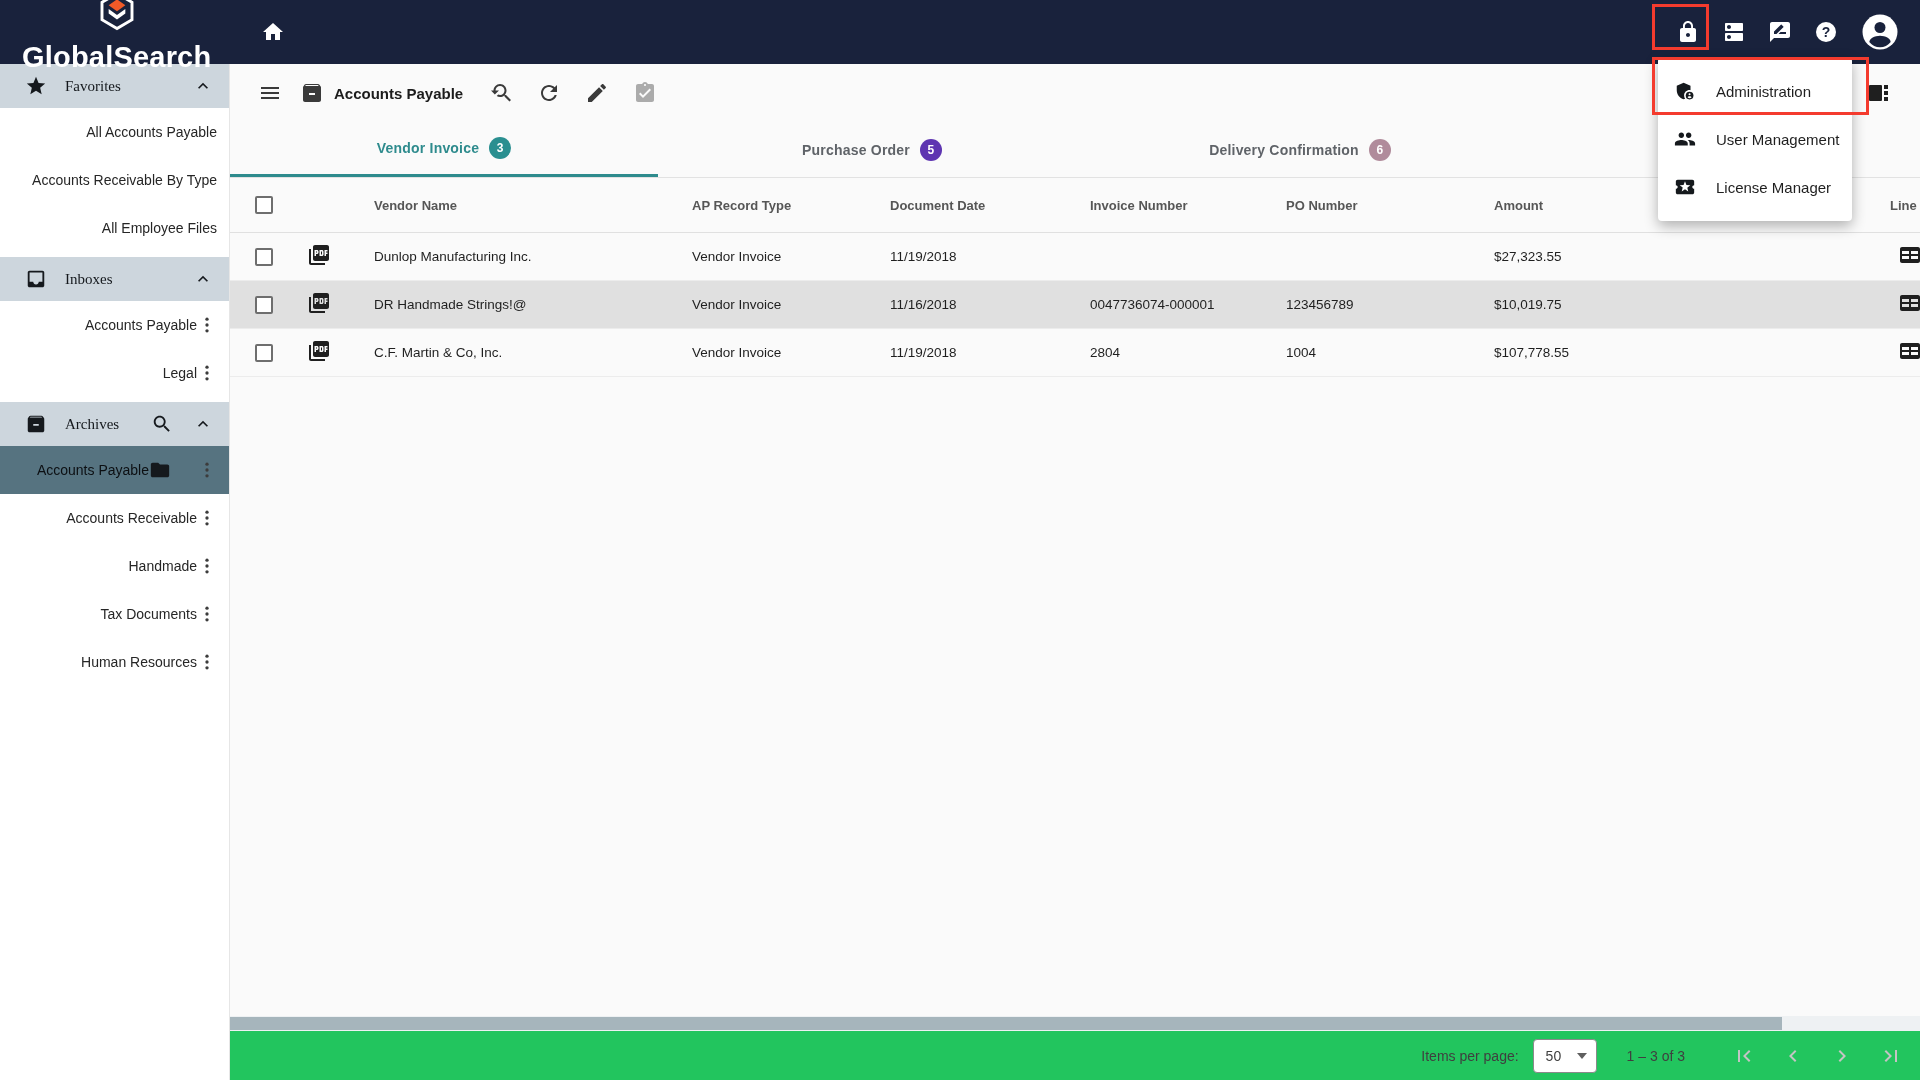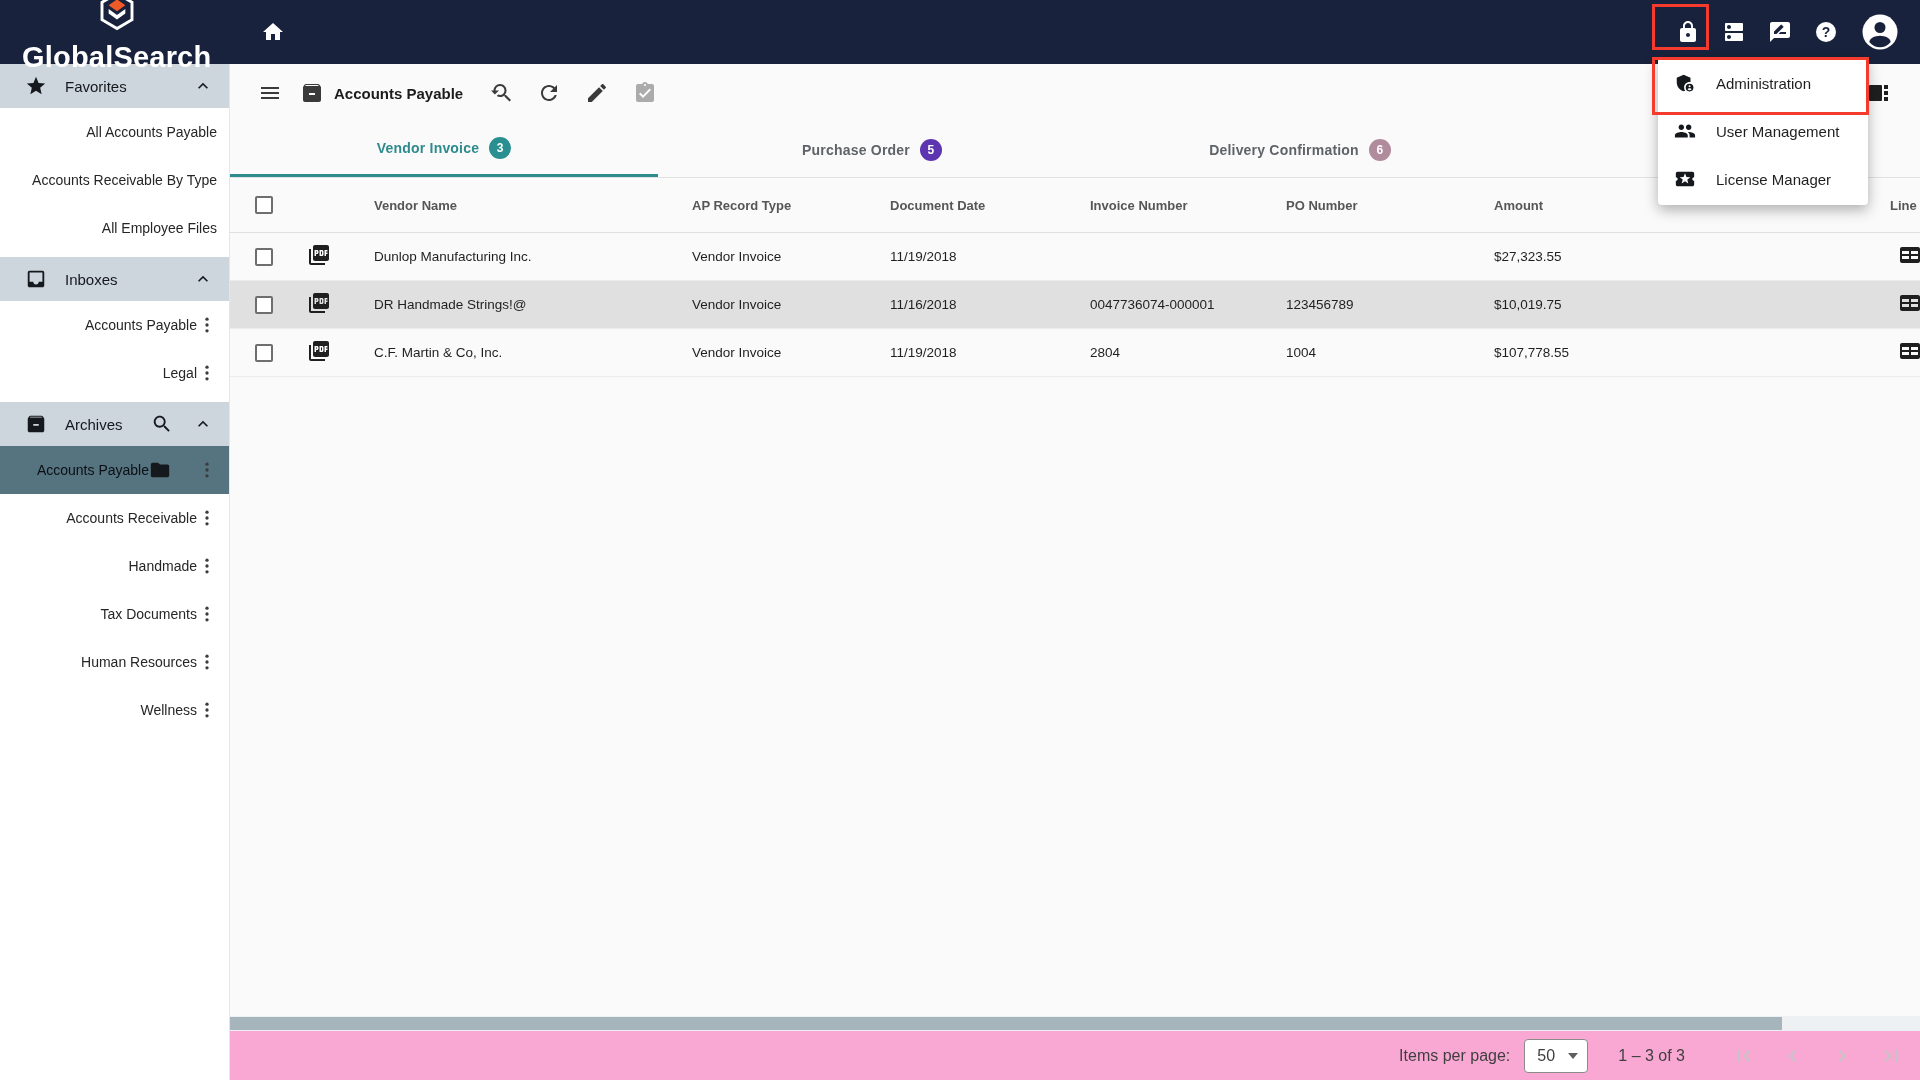--- a/index.html
+++ b/index.html
@@ -21,21 +21,21 @@
 
   
   .layout { display:flex; height:1016px; }
 
   
   .sidebar { width:230px; background:#fff; border-right:1px solid #e6e6e6; flex-shrink:0; }
   .side-header { height:44px; background:#CDD6DD; display:flex; align-items:center;
                  padding:0 16px 0 25px; cursor:pointer; }
   .side-header svg { width:22px; height:22px; fill:#15191d; flex-shrink:0; }
   .side-header .lead { margin-right:18px; }
-  .side-header .lbl { font-size:15px; font-weight:500; color:#14181c; flex:1; }
+  .side-header .lbl { font-size:15px; font-weight:500; color:#14181c; flex:1;font-family:Liberation Serif, serif; }
   .side-header .mid { margin-right:20px; }
   .sec-gap { height:5px; }
   .side-item { height:48px; display:flex; align-items:center; padding:0 12px 0 18px;
                font-size:14px; color:#262626; cursor:pointer;text-align:right; }
   .side-item .txt { flex:1; white-space:nowrap; }
   .side-item.selected { background:#567380; color:#0c0f12; }
   .side-item .folder { width:22px; height:22px; fill:#15191d; margin-right:26px; }
   .kebab { width:20px; height:24px; fill:#3c3c3c; cursor:pointer; flex-shrink:0; }
 
   
@@ -72,34 +72,34 @@
   .pdf-cell svg, .li-cell svg { width:24px; height:24px; fill:#1f1f1f; cursor:pointer; }
   .li-cell { padding-left:18px; }
 
   .flex-fill { flex:1; }
 
   .hscroll { height:15px; background:#eef1f3; position:relative; }
   .hscroll .thumb { position:absolute; left:0; top:1px; height:13px; width:1552px;
                     background:#A6B5BC; cursor:pointer; }
 
   .pagination { height:49px; display:flex; align-items:center; justify-content:flex-end;
-                background:#f9a8d4; font-size:16px; color:#3f3f3f; padding-right:17px; }
+                background:#22c55e; font-size:14px; color:#3f3f3f; padding-right:17px; }
   .ipp-label { margin-right:14px; }
   .ipp-select { width:64px; height:34px; border:1px solid #8a8a8a; border-radius:4px;
                 display:flex; align-items:center; justify-content:space-between;
                 padding:0 9px 0 12px; margin-right:30px; cursor:pointer; background:#fff; }
   .ipp-select .caret { width:0; height:0; border-left:5px solid transparent;
                 border-right:5px solid transparent; border-top:6px solid #5f5f5f; }
   .range { margin-right:22px; }
   .nav-btn { width:24px; height:24px; margin-left:25px; color:#c4c4c4; cursor:default; }
   .nav-btn svg { width:24px; height:24px; fill:currentColor; }
 
   
-  .menu-card { position:absolute; left:1658px; top:57px; width:210px; background:#fff;
-               border-radius:4px; box-shadow:0 5px 14px rgba(0,0,0,.3); padding:2px 0; z-index:40; }
+  .menu-card { position:absolute; left:1658px; top:57px; width:194px; background:#fff;
+               border-radius:4px; box-shadow:0 5px 14px rgba(0,0,0,.3); padding:10px 0; z-index:40; }
   .menu-item { height:48px; display:flex; align-items:center; padding-left:16px; gap:20px;
                font-size:15px; color:#1f1f1f; cursor:pointer; white-space:nowrap; }
   .menu-item svg { width:22px; height:22px; fill:#15191d; flex-shrink:0; }
 
   
   .red-box { position:absolute; border:3px solid #F43B2E; z-index:60; pointer-events:none; }
   #rb-lock { left:1652px; top:4px; width:57px; height:46px; }
   #rb-admin { left:1652px; top:57px; width:217px; height:58px; }
 </style>
 </head>
@@ -248,28 +248,20 @@
     <div class="side-item">
       <span class="txt">Tax Documents</span>
       <svg class="kebab" viewBox="0 0 24 24">
           <circle cx="12" cy="5" r="2"></circle>
           <circle cx="12" cy="12" r="2"></circle>
           <circle cx="12" cy="19" r="2"></circle>
         </svg>
     </div>
     <div class="side-item">
       <span class="txt">Human Resources</span>
-      <svg class="kebab" viewBox="0 0 24 24">
-          <circle cx="12" cy="5" r="2"></circle>
-          <circle cx="12" cy="12" r="2"></circle>
-          <circle cx="12" cy="19" r="2"></circle>
-        </svg>
-    </div>
-    <div class="side-item">
-      <span class="txt">Wellness</span>
       <svg class="kebab" viewBox="0 0 24 24">
           <circle cx="12" cy="5" r="2"></circle>
           <circle cx="12" cy="12" r="2"></circle>
           <circle cx="12" cy="19" r="2"></circle>
         </svg>
     </div>
   </aside>
 
   <main class="main">
 

